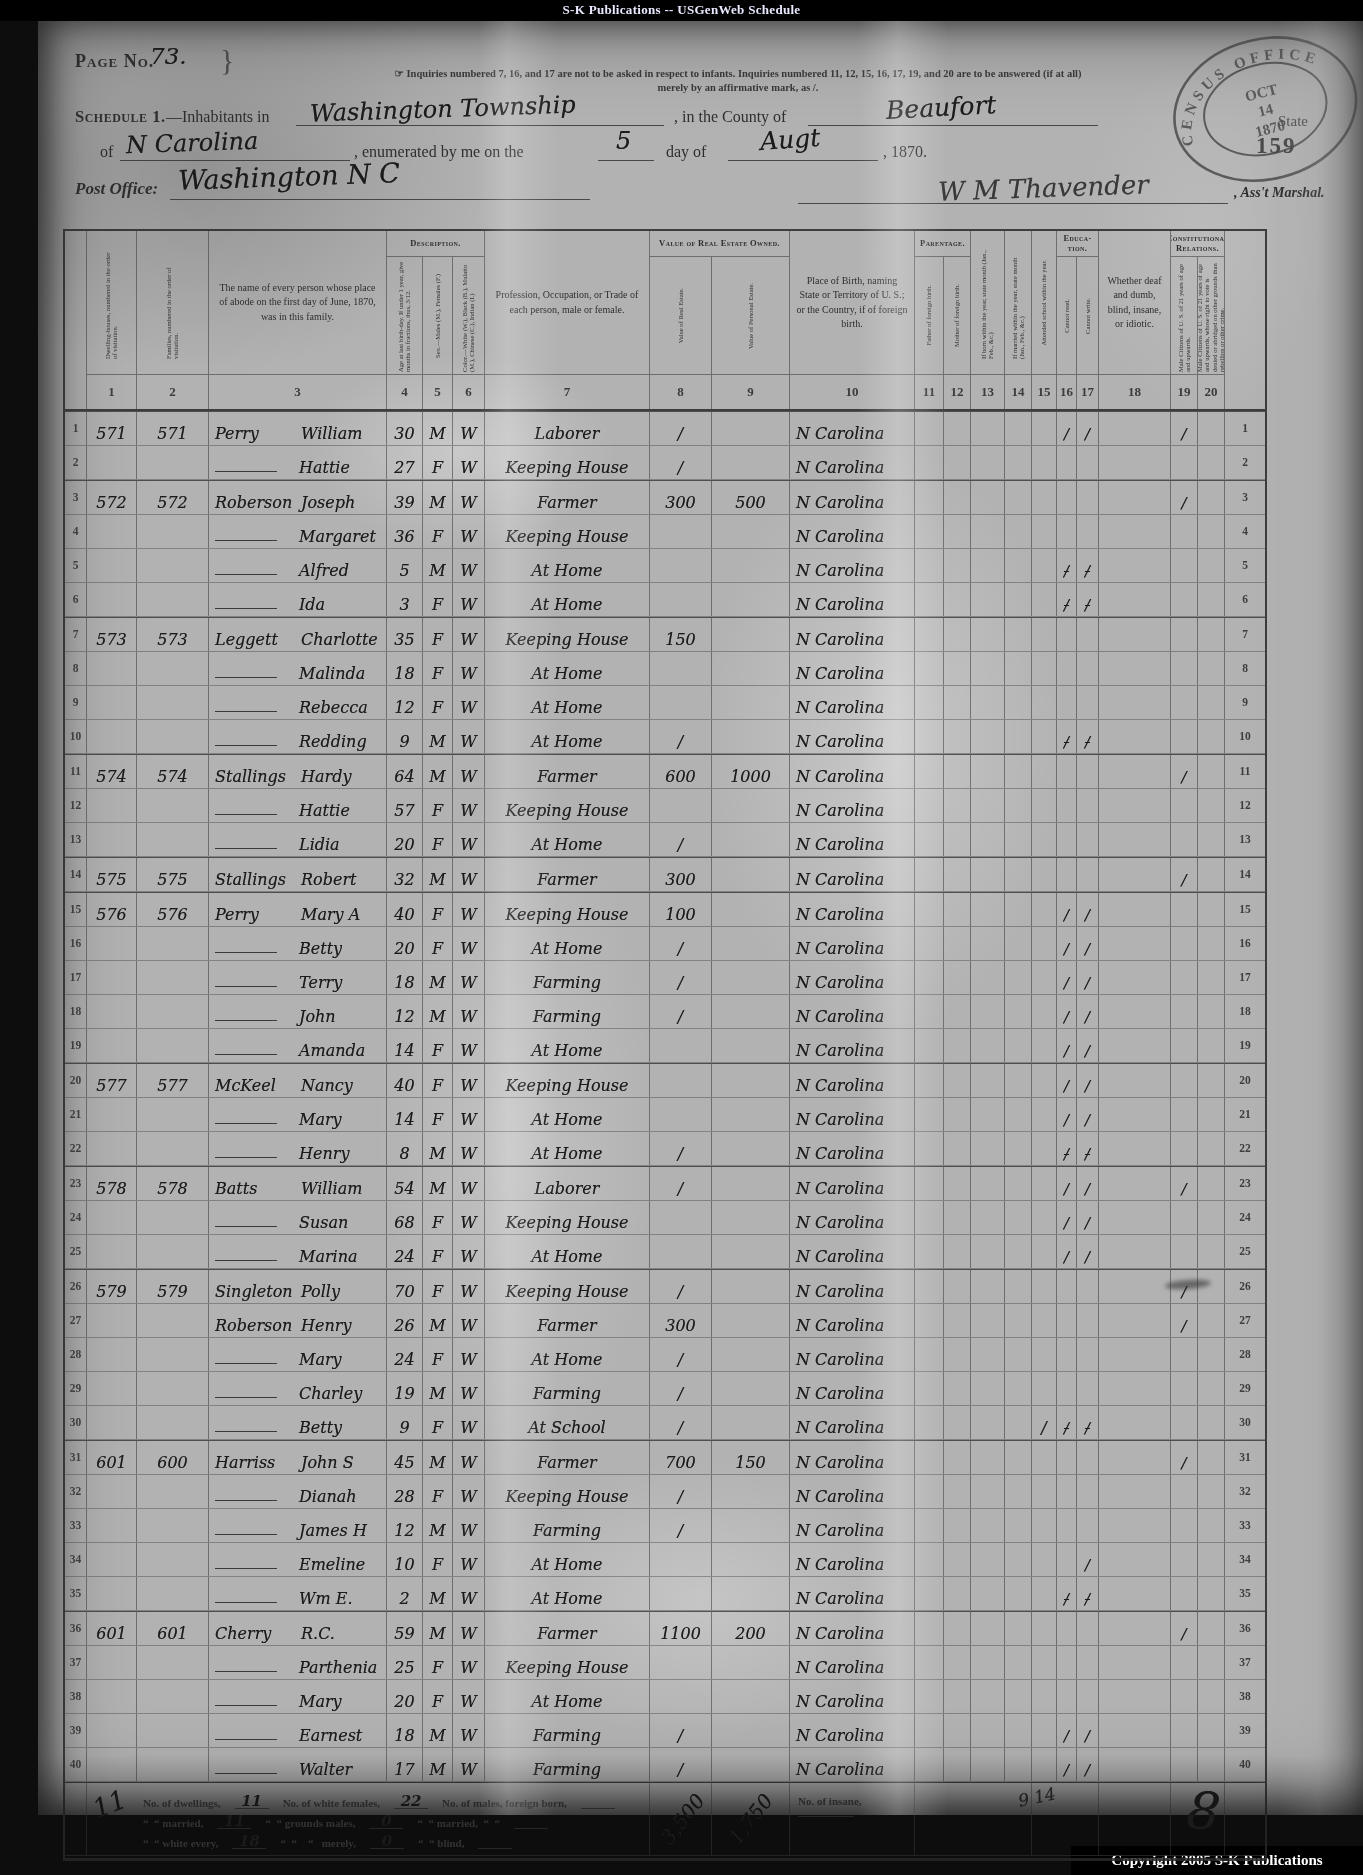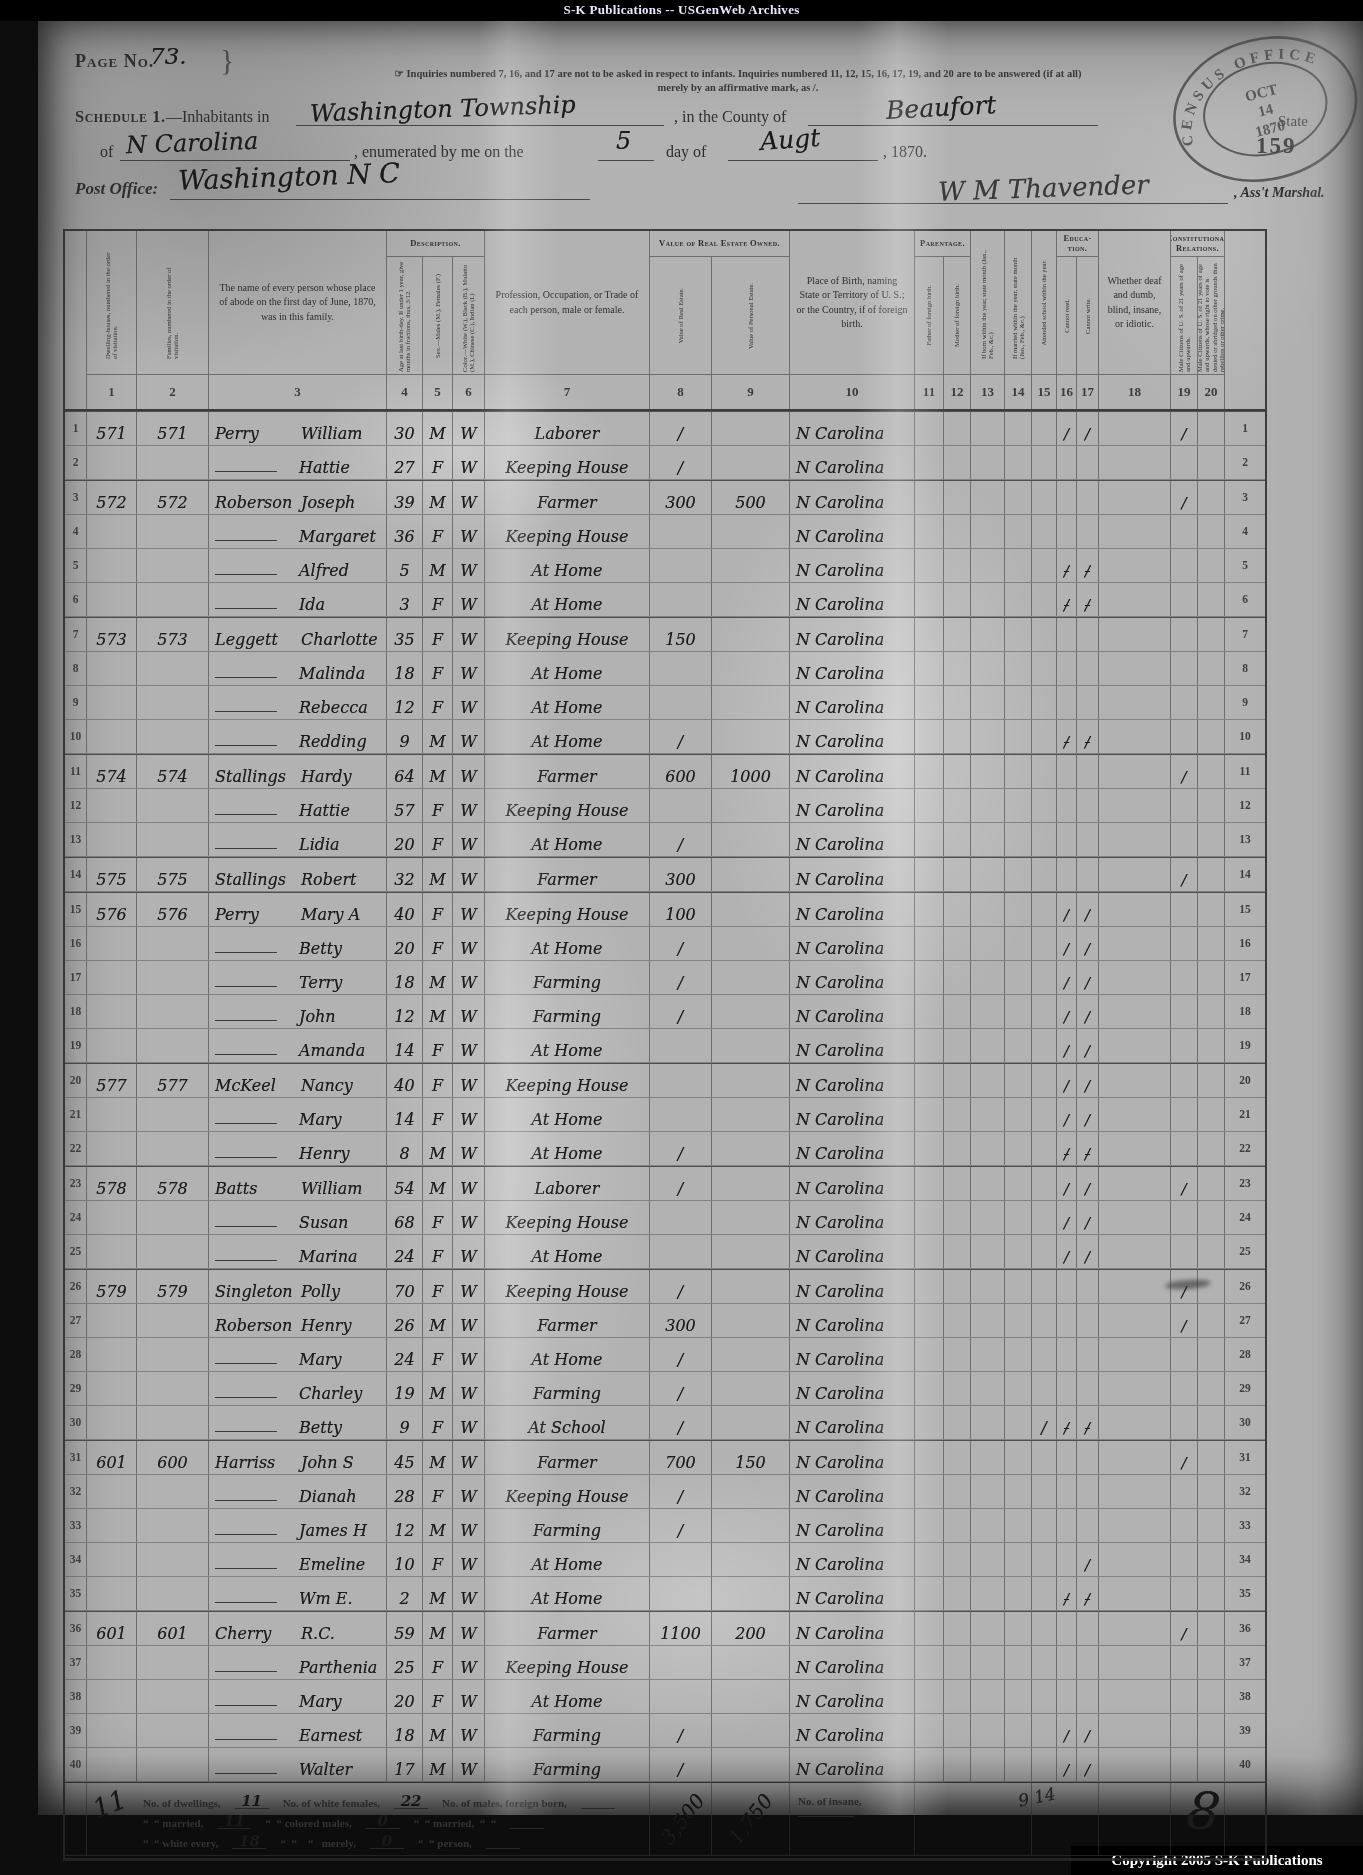--- a/index.html
+++ b/index.html
@@ -98,21 +98,21 @@
   .diag{position:absolute;font-size:20px;transform:rotate(-52deg);left:4px;top:24px;}
   .tally{position:absolute;left:28px;top:6px;font-size:26px;transform:rotate(-22deg);}
   .insane{position:absolute;left:8px;top:12px;font-size:11px;font-weight:bold;color:#333;}
   .insane .ln{display:inline-block;width:56px;border-bottom:1.2px solid rgba(45,45,45,.8);}
   .scribble{position:absolute;left:-14px;top:4px;font-size:17px;transform:rotate(-12deg);opacity:.85;}
   .big8{position:absolute;left:16px;top:-2px;font-size:52px;transform:rotate(6deg);}
 </style>
 </head>
 <body>
 
-<div class="topbar">S-K Publications -- USGenWeb Archives</div>
+<div class="topbar">S-K Publications -- USGenWeb Schedule</div>
 <div class="botbar">Copyright 2005 S-K Publications</div>
 
 <div class="paper">
 
   <div class="pr sc" style="left:37px;top:30px;font-size:18px;font-weight:bold;letter-spacing:1px;">Page No.</div>
   <div class="hw" style="position:absolute;left:112px;top:22px;font-size:23px;">73.</div>
   <div class="pr" style="left:182px;top:22px;font-size:30px;color:#4a4a4a;">}</div>
 
   <div class="note">
     <span>☞ Inquiries numbered 7, 16, and 17 are not to be asked in respect to infants.   Inquiries numbered 11, 12, 15, 16, 17, 19, and 20 are to be answered (if at all)</span><br>
@@ -1954,31 +1954,31 @@
             <div class="lbl">No. of dwellings,</div>
             <div class="val">11</div>
             <div class="lbl">No. of white females,</div>
             <div class="val">22</div>
             <div class="lbl">No. of males, foreign born,</div>
             <div class="val"></div>
           </div>
           <div class="tline">
             <div class="lbl">“  “ married,</div>
             <div class="val">11</div>
-            <div class="lbl">“  “ colored males,</div>
+            <div class="lbl">“  “ grounds males,</div>
             <div class="val">0</div>
             <div class="lbl">“  “ married,  “  “</div>
             <div class="val"></div>
           </div>
           <div class="tline">
             <div class="lbl">“  “ white every,</div>
             <div class="val">18</div>
             <div class="lbl">“  “    “   merely,</div>
             <div class="val">0</div>
-            <div class="lbl">“  “ person,</div>
+            <div class="lbl">“  “ blind,</div>
             <div class="val"></div>
           </div>
         </div>
       <div style="grid-column:9/10;">
         <div class="hw diag">3,500</div>
       </div>
       <div style="grid-column:10/11;">
         <div class="hw diag" style="left:10px;">1,750</div>
       </div>
       <div style="grid-column:11/12;">

